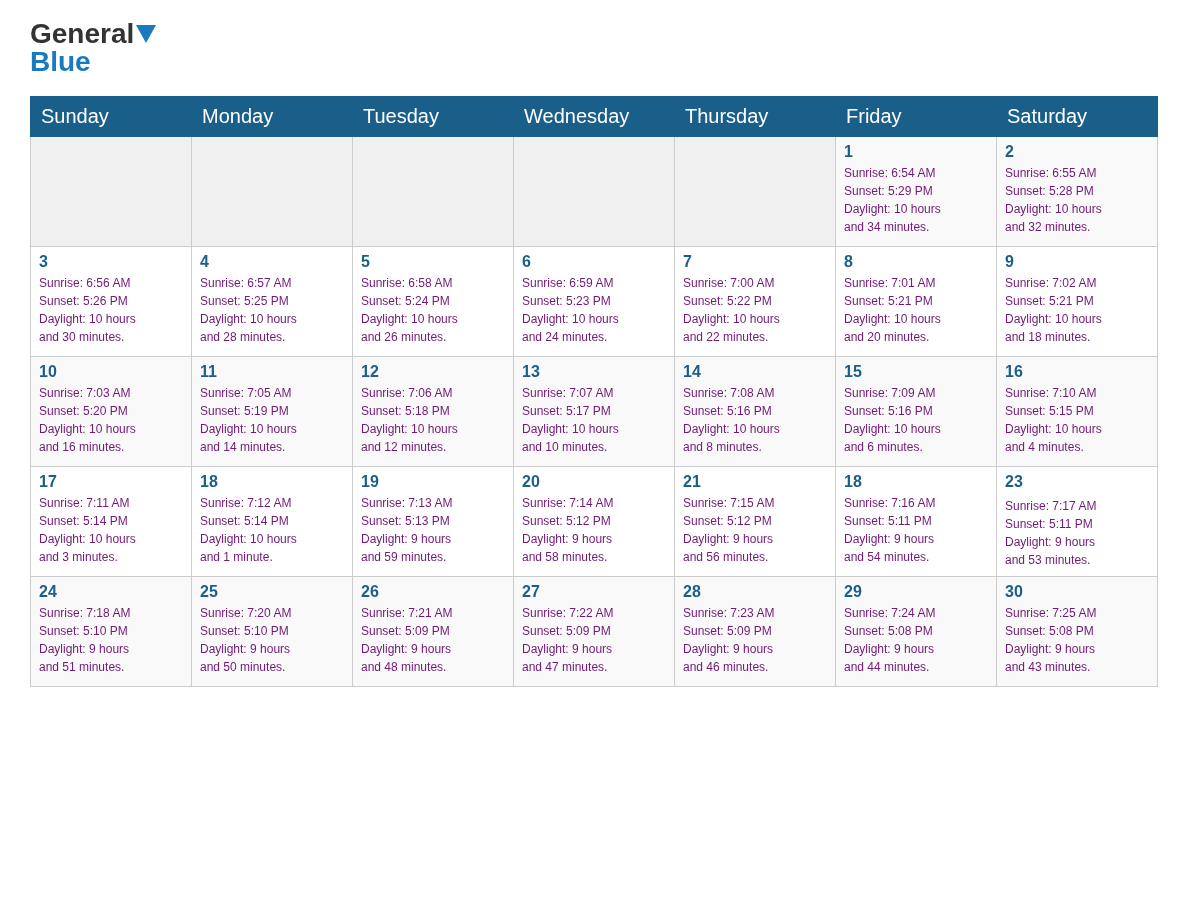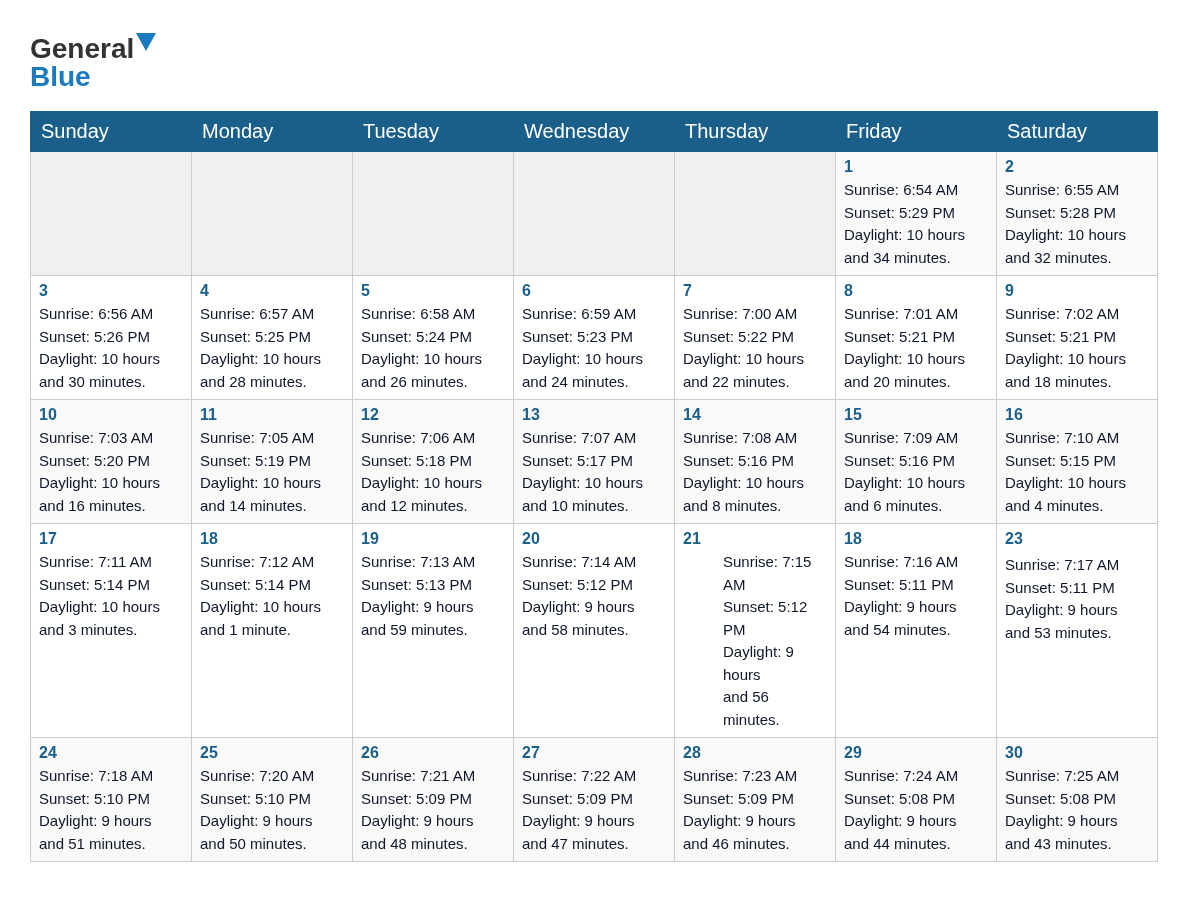--- a/index.html
+++ b/index.html
@@ -20,21 +20,20 @@
     .logo {
       display: flex;
       flex-direction: column;
       align-items: flex-start;
     }
     .logo-general {
       font-size: 28px;
       font-weight: bold;
       color: #333;
       line-height: 1;
-      margin-top: 15px;
     }
     .logo-blue {
       font-size: 28px;
       font-weight: bold;
       color: #1a7abf;
       line-height: 1;
       display: flex;
       align-items: center;
       gap: 4px;
     }
@@ -90,22 +89,22 @@
       background-color: #fff;
     }
     .day-number {
       font-size: 16px;
       font-weight: bold;
       color: #1a5f8a;
       margin-bottom: 3px;
       display: block;
     }
     .day-info {
-      font-size: 15px;
-      color: #0f172a;
+      font-size: 12px;
+      color: #701a75;
       line-height: 1.5;
     }
     .empty-cell {
       background-color: #f0f0f0 !important;
     }
   </style>
 </head>
 <body>
 
 <div class="header">
@@ -278,21 +277,21 @@
         </td>
         <td>
           <span class="day-number">20</span>
           <div class="day-info" style="white-space: pre-line;">Sunrise: 7:14 AM
 Sunset: 5:12 PM
 Daylight: 9 hours
 and 58 minutes.</div>
         </td>
         <td>
           <span class="day-number">21</span>
-          <div class="day-info" style="white-space: pre-line; margin-left: 40px;">Sunrise: 7:15 AM
+          <div class="day-info" style="white-space: pre-line;">Sunrise: 7:15 AM
 Sunset: 5:12 PM
 Daylight: 9 hours
 and 56 minutes.</div>
         </td>
         <td>
           <span class="day-number">18</span>
           <div class="day-info" style="white-space: pre-line;">Sunrise: 7:16 AM
 Sunset: 5:11 PM
 Daylight: 9 hours
 and 54 minutes.</div>

